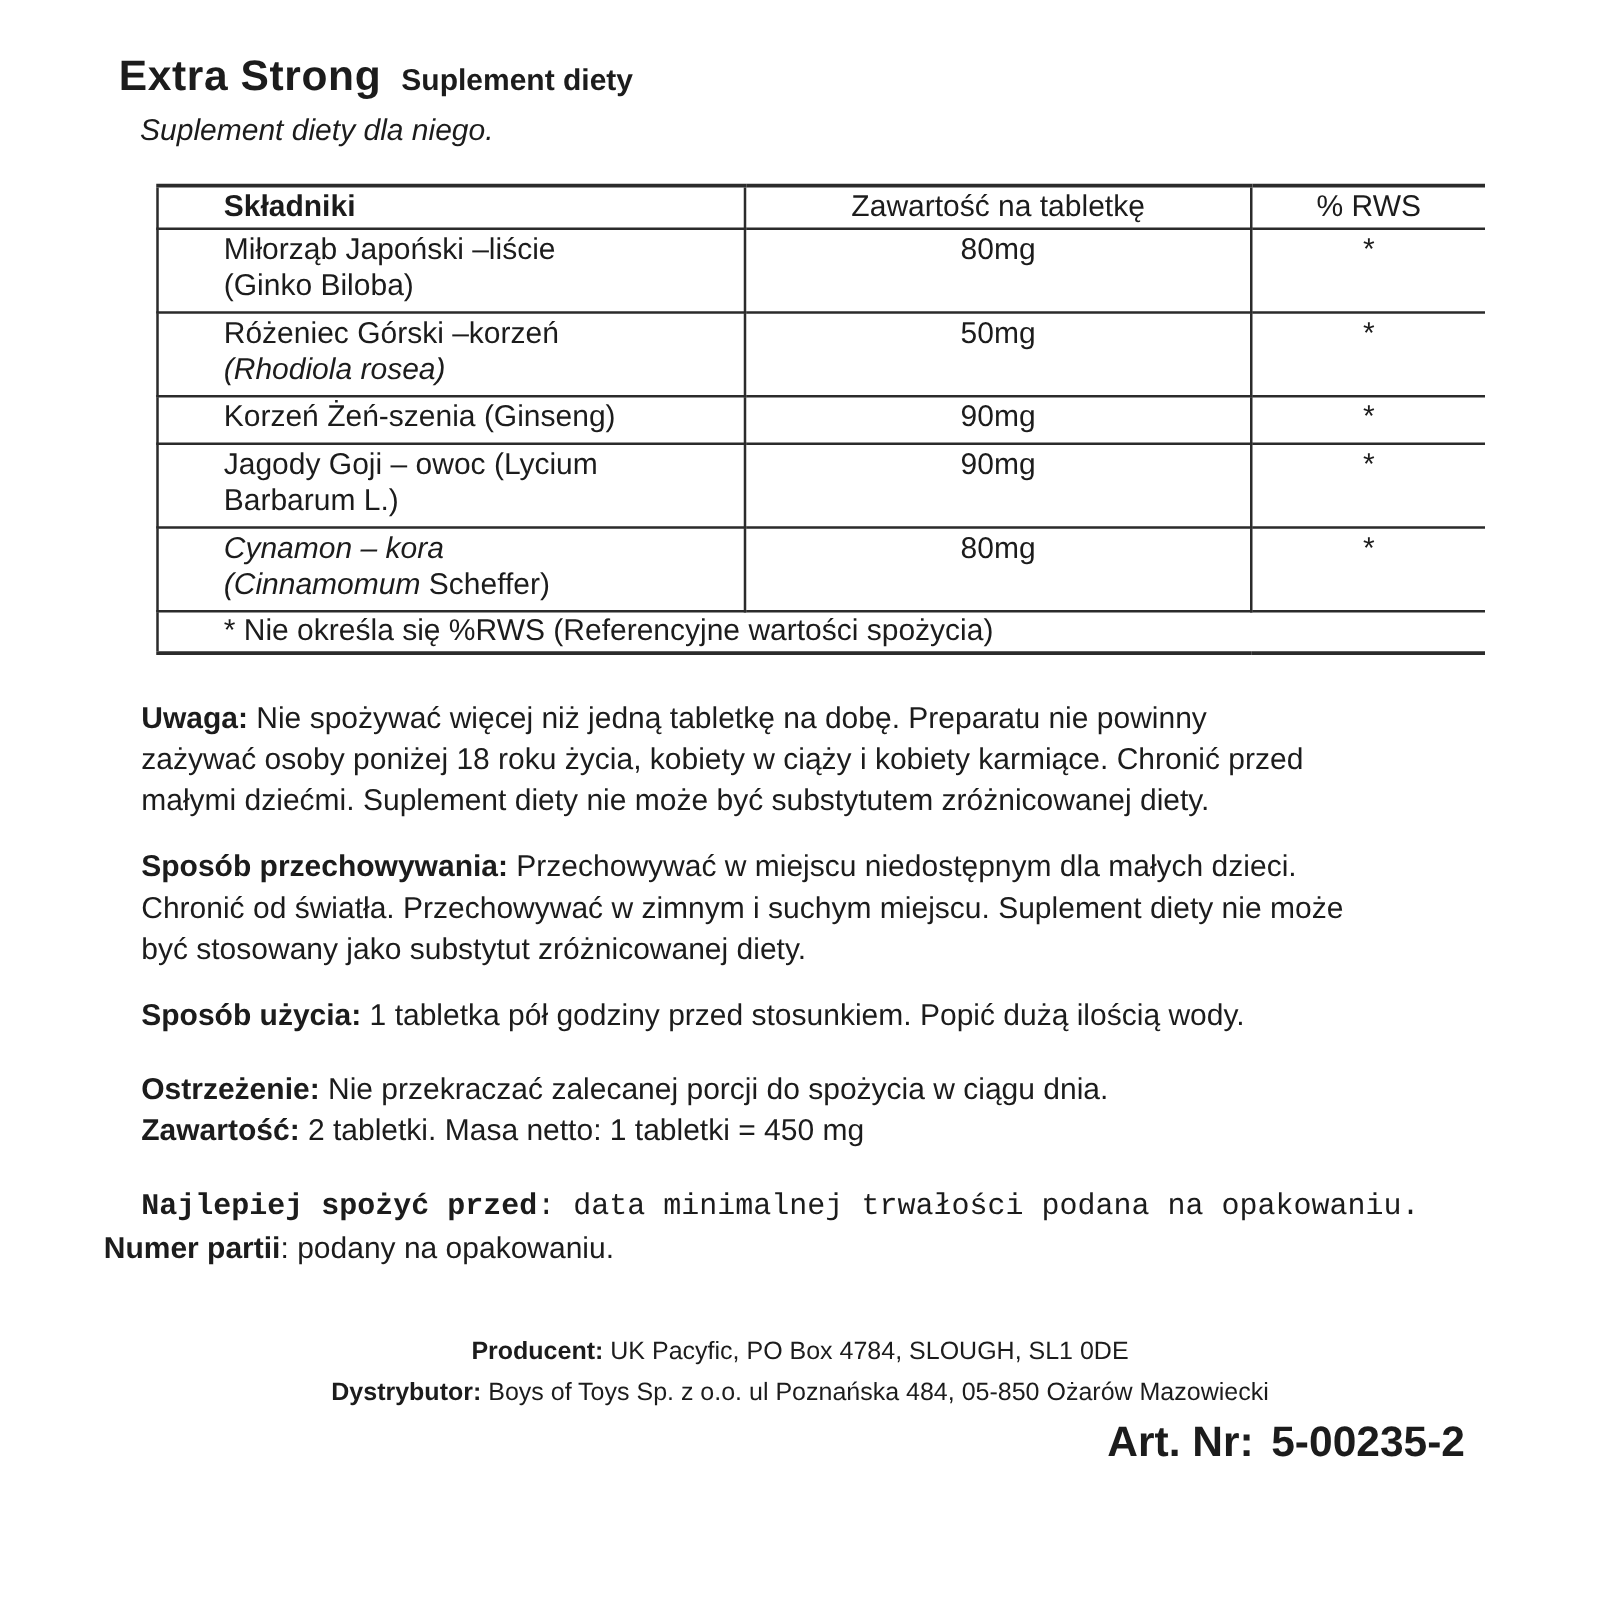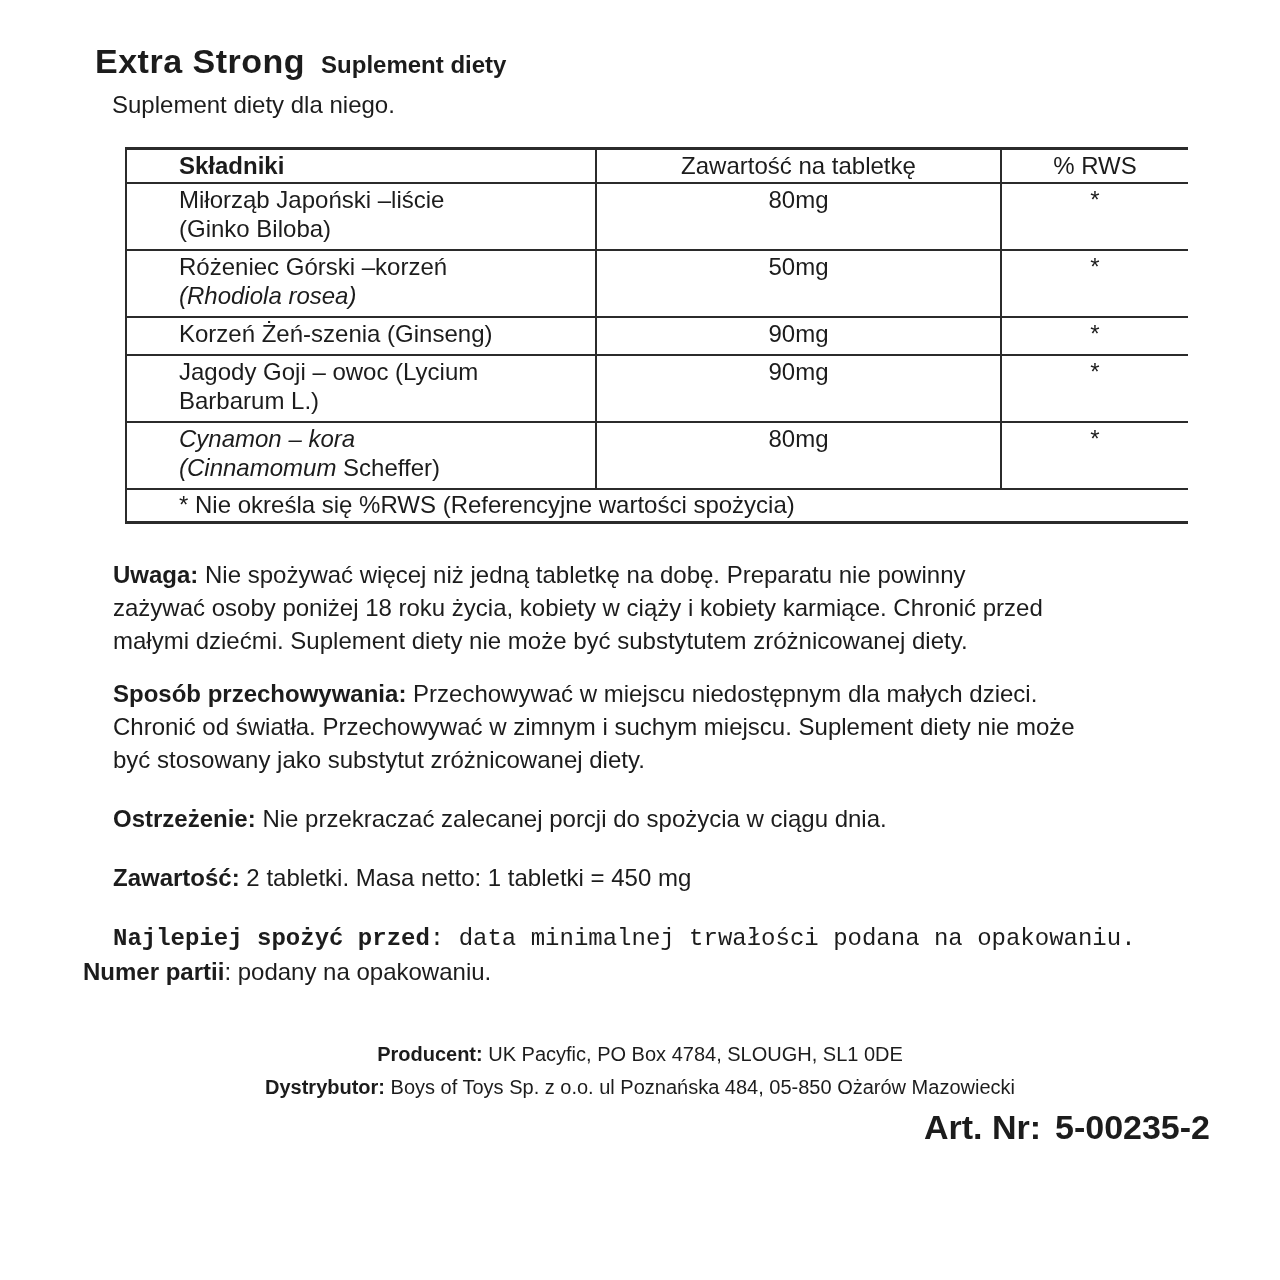--- a/index.html
+++ b/index.html
@@ -10,21 +10,21 @@
     height: 1280px;
     background: #ffffff;
     font-family: "Liberation Sans", "DejaVu Sans", sans-serif;
     color: #1c1c1c;
     overflow: hidden;
   }
   
   .title-block { margin: 42px 0 0 95px; }
   .title-main { font-size: 34px; font-weight: bold; letter-spacing: 0.5px; }
   .title-suffix { font-size: 24px; font-weight: bold; margin-left: 16px; }
-  .subtitle { margin: 10px 0 0 112px; font-size: 24px; }
+  .subtitle { margin: 10px 0 0 112px; font-size: 24px; font-style: italic; }
 
   
   table.ingredients {
     border-collapse: collapse;
     table-layout: fixed;
     width: 1062px;
     margin: 28px 0 0 125px;
     font-size: 24px;
     color: #1c1c1c;
   }
@@ -56,31 +56,31 @@
     margin-left: 113px;
     margin-right: 16px;
     font-size: 24px;
     line-height: 33px;
   }
   .para b { font-weight: bold; }
   .para-uwaga          { margin-top: 34px; }
   .para-przechowywanie { margin-top: 20px; }
   .para-uzycie         { margin-top: 20px; }
   .para-ostrzezenie    { margin-top: 26px; }
-  .para-zawartosc      { margin-top: 26px; }
+  .para-zawartosc      { }
   .para-najlepiej      { margin-top: 28px; font-family: Liberation Mono, monospace; }
   .para-numer          { margin-top: 0; margin-left: 83px; }
 
   
   .producer-block { margin-top: 50px; font-size: 20px; line-height: 33px; text-align: center; }
   .producer-line b { font-weight: bold; }
   .art-nr {
     margin-top: 4px;
     text-align: right;
-    padding-right: 70px;
+    padding-right: 108px;
     font-size: 34px;
     font-weight: bold;
   }
   .art-nr .art-value { margin-left: 14px; }
 </style>
 </head>
 <body>
 
 <div class="page">
 
@@ -145,20 +145,21 @@
       </tbody>
     <tfoot>
       <tr>
         <td colspan="3">* Nie określa się %RWS (Referencyjne wartości spożycia)</td>
       </tr>
     </tfoot>
   </table>
 
   <div class="para para-uwaga"><b>Uwaga:</b> Nie spożywać więcej niż jedną tabletkę na dobę. Preparatu nie powinny<br>zażywać osoby poniżej 18 roku życia, kobiety w ciąży i kobiety karmiące. Chronić przed<br>małymi dziećmi. Suplement diety nie może być substytutem zróżnicowanej diety.</div>
   <div class="para para-przechowywanie"><b>Sposób przechowywania:</b> Przechowywać w miejscu niedostępnym dla małych dzieci.<br>Chronić od światła. Przechowywać w zimnym i suchym miejscu. Suplement diety nie może<br>być stosowany jako substytut zróżnicowanej diety.</div>
+  <div class="para para-uzycie"><b>Sposób użycia:</b> 1 tabletka pół godziny przed stosunkiem. Popić dużą ilością wody.</div>
   <div class="para para-ostrzezenie"><b>Ostrzeżenie:</b> Nie przekraczać zalecanej porcji do spożycia w ciągu dnia.</div>
   <div class="para para-zawartosc"><b>Zawartość:</b> 2 tabletki. Masa netto: 1 tabletki = 450 mg</div>
   <div class="para para-najlepiej"><b>Najlepiej spożyć przed</b>: data minimalnej trwałości podana na opakowaniu.</div>
   <div class="para para-numer"><b>Numer partii</b>: podany na opakowaniu.</div>
 
   <div class="producer-block">
     <div class="producer-line"><b>Producent:</b><span> UK Pacyfic, PO Box 4784, SLOUGH, SL1 0DE</span></div>
     <div class="producer-line"><b>Dystrybutor:</b><span> Boys of Toys Sp. z o.o. ul Poznańska 484, 05-850 Ożarów Mazowiecki</span></div>
   </div>
 

